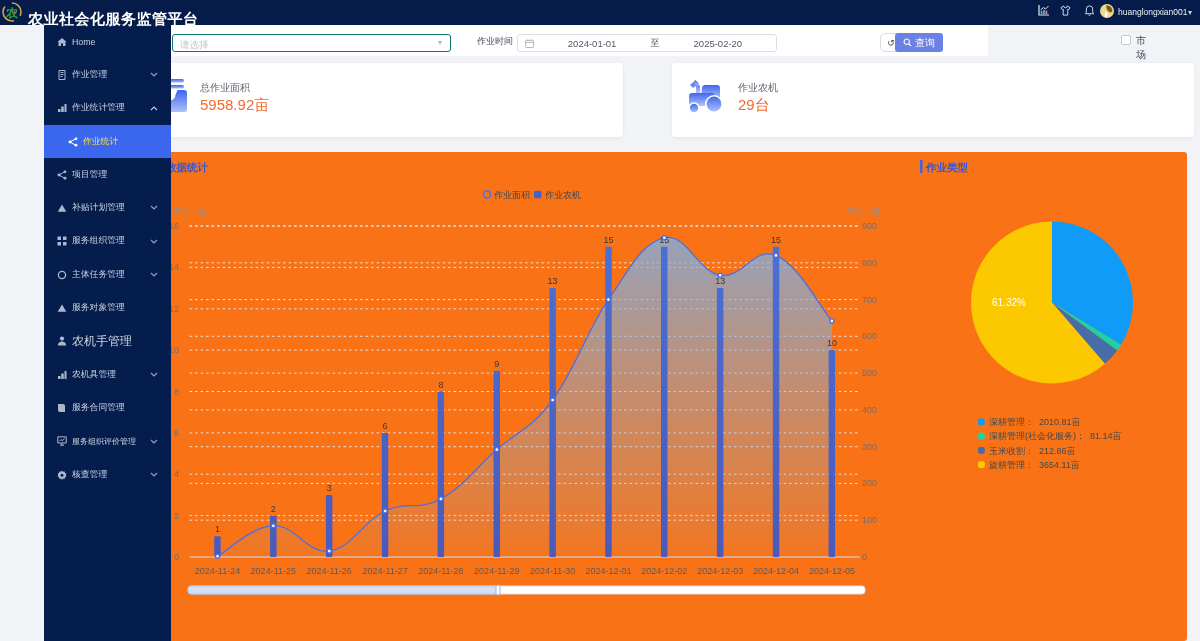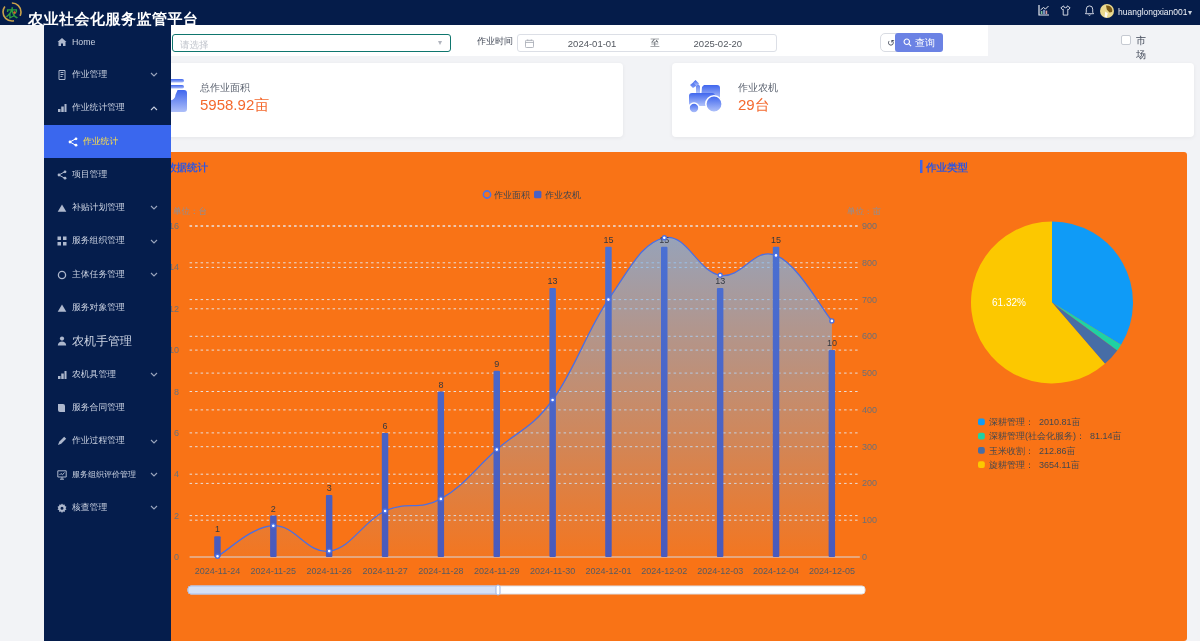--- a/index.html
+++ b/index.html
@@ -173,31 +173,20 @@
           <path d="M1 1 L4 4 L7 1" fill="none" stroke="#9aa5bd" stroke-width="1.1"></path>
         </svg></span>
     </div>
 <div class="mi" style="padding-left:13px">
       <span class="mic">
         <svg width="10" height="10" viewBox="0 0 10 10" fill="currentColor" stroke="none">
           <path d="M1 1 H6 A2 2 0 0 1 8 3 V9 H3 A2 2 0 0 1 1 7 Z M3 3 H6 M3 5 H6"></path>
         </svg>
       </span>
       <span style="font-size:8.8px">服务合同管理</span>
-    </div>
-<div class="mi" style="padding-left:13px">
-      <span class="mic">
-        <svg width="10" height="10" viewBox="0 0 10 10" fill="currentColor" stroke="none">
-          <path d="M1 9 L2.2 5.8 L7.2 0.8 L9.2 2.8 L4.2 7.8 Z"></path>
-        </svg>
-      </span>
-      <span style="font-size:8.8px">作业过程管理</span>
-      <span class="chev"><svg width="8" height="5" viewBox="0 0 8 5">
-          <path d="M1 1 L4 4 L7 1" fill="none" stroke="#9aa5bd" stroke-width="1.1"></path>
-        </svg></span>
     </div>
 <div class="mi" style="padding-left:13px">
       <span class="mic">
         <svg width="10" height="10" viewBox="0 0 10 10" fill="currentColor" stroke="none">
           <path d="M0.8 0.8 H9.2 V7 H0.8 Z M3 9.2 H7 M5 7 V9.2 M2.5 5 L4 3.5 L5.5 4.8 L7.5 2.5" fill="none" stroke="currentColor" stroke-width="1"></path>
         </svg>
       </span>
       <span style="font-size:8px">服务组织评价管理</span>
       <span class="chev"><svg width="8" height="5" viewBox="0 0 8 5">
           <path d="M1 1 L4 4 L7 1" fill="none" stroke="#9aa5bd" stroke-width="1.1"></path>

